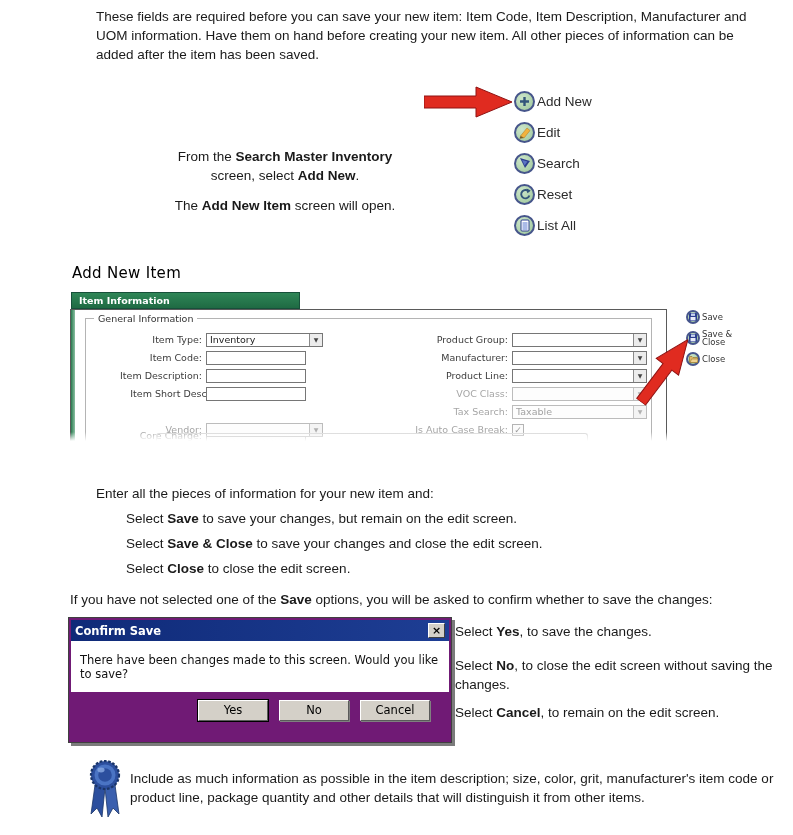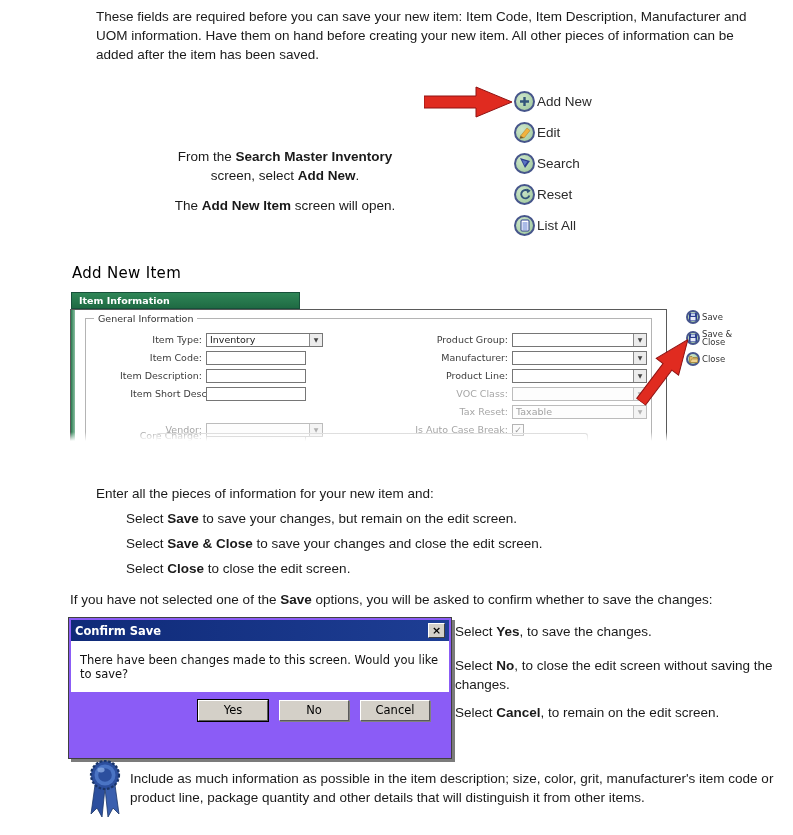--- a/index.html
+++ b/index.html
@@ -68,21 +68,21 @@
   .action-label { font-size:8.5px; color:#333; margin-left:2px; line-height:8px; }
 
   
   .step-intro  { position:absolute; left:96px;  top:484px; }
   .step-1 { position:absolute; left:126px; top:509px; }
   .step-2 { position:absolute; left:126px; top:534px; }
   .step-3 { position:absolute; left:126px; top:559px; }
   .confirm-intro { position:absolute; left:70px; top:590px; }
 
   
-  .dialog { position:absolute; left:68px; top:617px; width:384px; height:142px; background:#8b5cf6;
+  .dialog { position:absolute; left:68px; top:617px; width:384px; height:126px; background:#701a75;
             border:1px solid #404040; box-shadow:3px 3px 0 rgba(90,90,90,.8);
             font-family:"DejaVu Sans", sans-serif; padding:2px; }
   .dlg-title { height:21px; background:linear-gradient(to right,#0f2a78,#1e3e94);
                display:flex; align-items:center; padding:0 4px; }
   .dlg-title-text { flex:1; color:#fff; font-weight:bold; font-size:11.5px; }
   .dlg-close { width:17px; height:15px; background:#d4d0c8;
                border:1px solid; border-color:#fff #404040 #404040 #fff;
                font-size:11px; line-height:13px; text-align:center; font-weight:bold; color:#000; cursor:default; }
   .dlg-body { height:51px; background:#fff; display:flex; align-items:center; padding:0 9px;
               font-size:11.5px; color:#111; }
@@ -215,21 +215,21 @@
         </div>
         <div class="f-row" style="left:300px; top:50px; width:266px;">
           <span class="f-label" style="left:0; width:122px;">Product Line:</span>
           <span class="ctl" style="left:126px; width:135px;"><span></span><span class="dd-btn">▼</span></span>
         </div>
         <div class="f-row" style="left:300px; top:68px; width:266px;">
           <span class="f-label dis" style="left:0; width:122px;">VOC Class:</span>
           <span class="ctl dis" style="left:126px; width:135px;"><span></span><span class="dd-btn">▼</span></span>
         </div>
         <div class="f-row" style="left:300px; top:86px; width:266px;">
-          <span class="f-label dis" style="left:0; width:122px;">Tax Reset:</span>
+          <span class="f-label dis" style="left:0; width:122px;">Tax Search:</span>
           <span class="ctl dis" style="left:126px; width:135px;"><span>Taxable</span><span class="dd-btn">▼</span></span>
         </div>
         <div class="f-row" style="left:300px; top:104px; width:266px;">
           <span class="f-label dis" style="left:0; width:122px;">Is Auto Case Break:</span>
           <span class="checkbox" style="left:126px;">✓</span>
         </div>
       </div>
       <div class="bottom-hint"></div>
     </div>
   </div>

